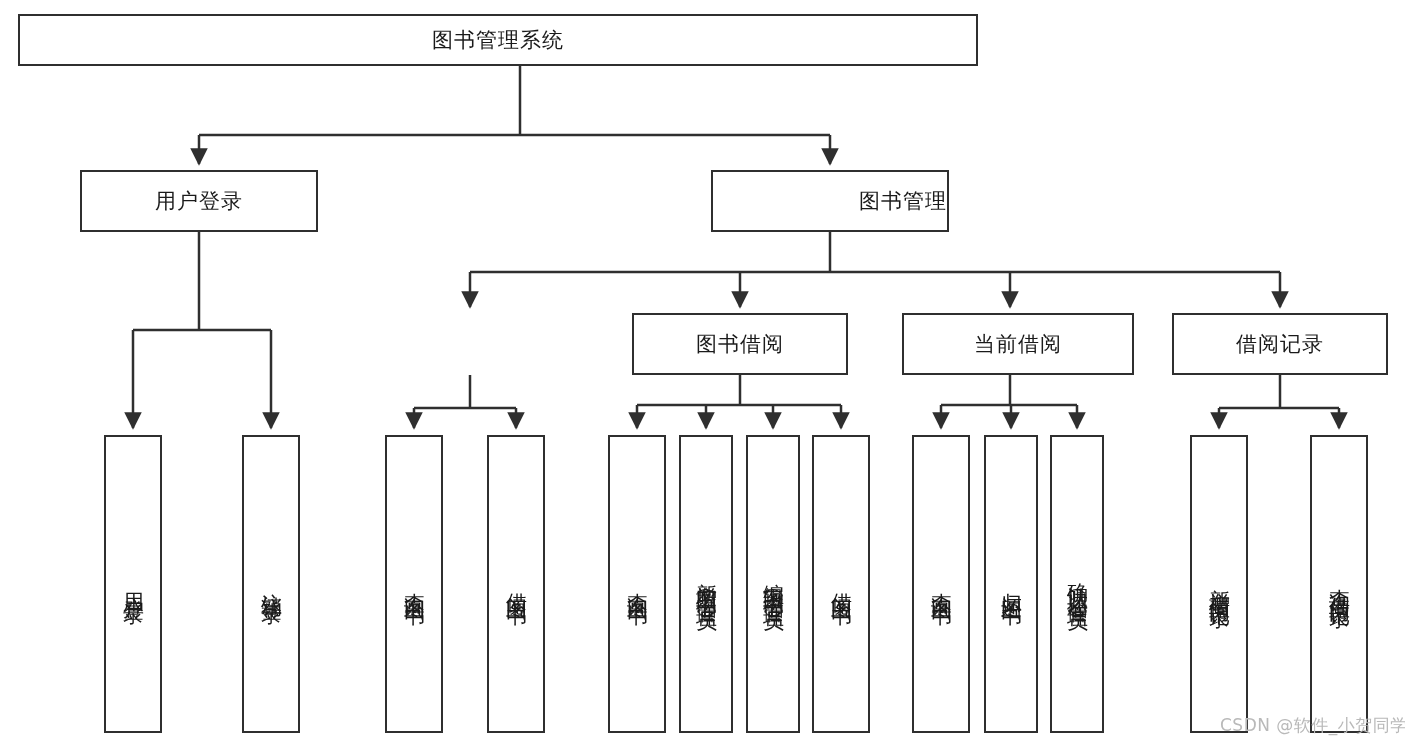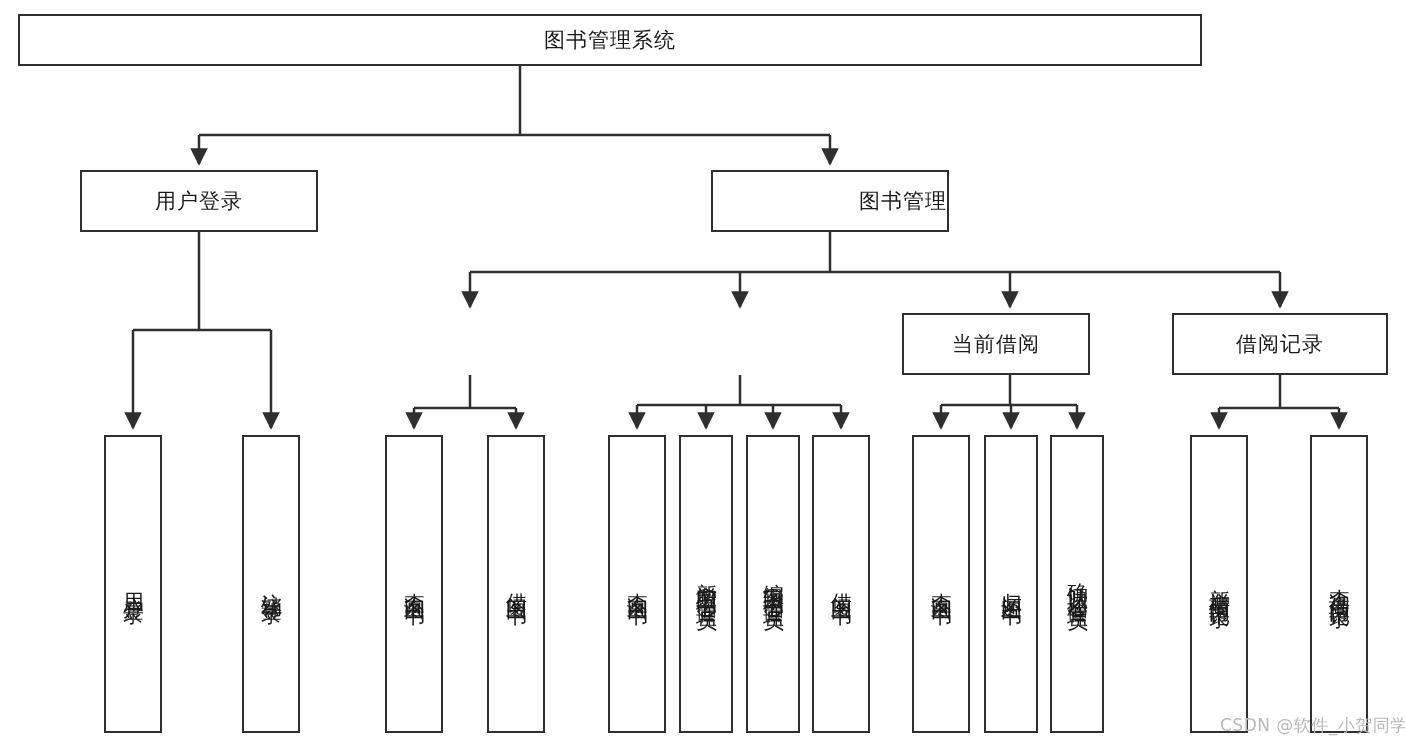--- a/index.html
+++ b/index.html
@@ -108,32 +108,35 @@
       <path d="M 1011 405 L 1011 428" marker-end="url(#arrow)"></path>
       <path d="M 1077 405 L 1077 428" marker-end="url(#arrow)"></path>
 
       <path d="M 1280 375 L 1280 408"></path>
       <path d="M 1219 408 L 1339 408"></path>
       <path d="M 1219 408 L 1219 428" marker-end="url(#arrow)"></path>
       <path d="M 1339 408 L 1339 428" marker-end="url(#arrow)"></path>
     </g>
   </svg>
 
-  <div class="node horiz" id="node-root" style="left: 18px; top: 14px; width: 1184px; height: 52px;">
+  <div class="node horiz" id="node-root" style="left: 18px; top: 14px; width: 960px; height: 52px;">
     <span>图书管理系统</span>
   </div>
 
   <div class="node horiz" id="node-l2-0" style="left: 80px; top: 170px; width: 238px; height: 62px;">
     <span>用户登录</span>
   </div>
   <div class="node horiz" id="node-l2-1" style="left: 711px; top: 170px; width: 238px; height: 62px; justify-content: flex-end;">
     <span>图书管理</span>
   </div>
 
-  <div class="node horiz" id="node-l3-2" style="left: 902px; top: 313px; width: 188px; height: 62px;">
+  <div class="node horiz" id="node-l3-1" style="left: 632px; top: 313px; width: 216px; height: 62px;">
+    <span>图书借阅</span>
+  </div>
+  <div class="node horiz" id="node-l3-2" style="left: 902px; top: 313px; width: 232px; height: 62px;">
     <span>当前借阅</span>
   </div>
   <div class="node horiz" id="node-l3-3" style="left: 1172px; top: 313px; width: 216px; height: 62px;">
     <span>借阅记录</span>
   </div>
 
   <div class="node vert" id="node-leaf-0" style="left: 104px; top: 435px; width: 58px; height: 298px;">
     <span class="vlabel">用户登录</span>
   </div>
   <div class="node vert" id="node-leaf-1" style="left: 242px; top: 435px; width: 58px; height: 298px;">

